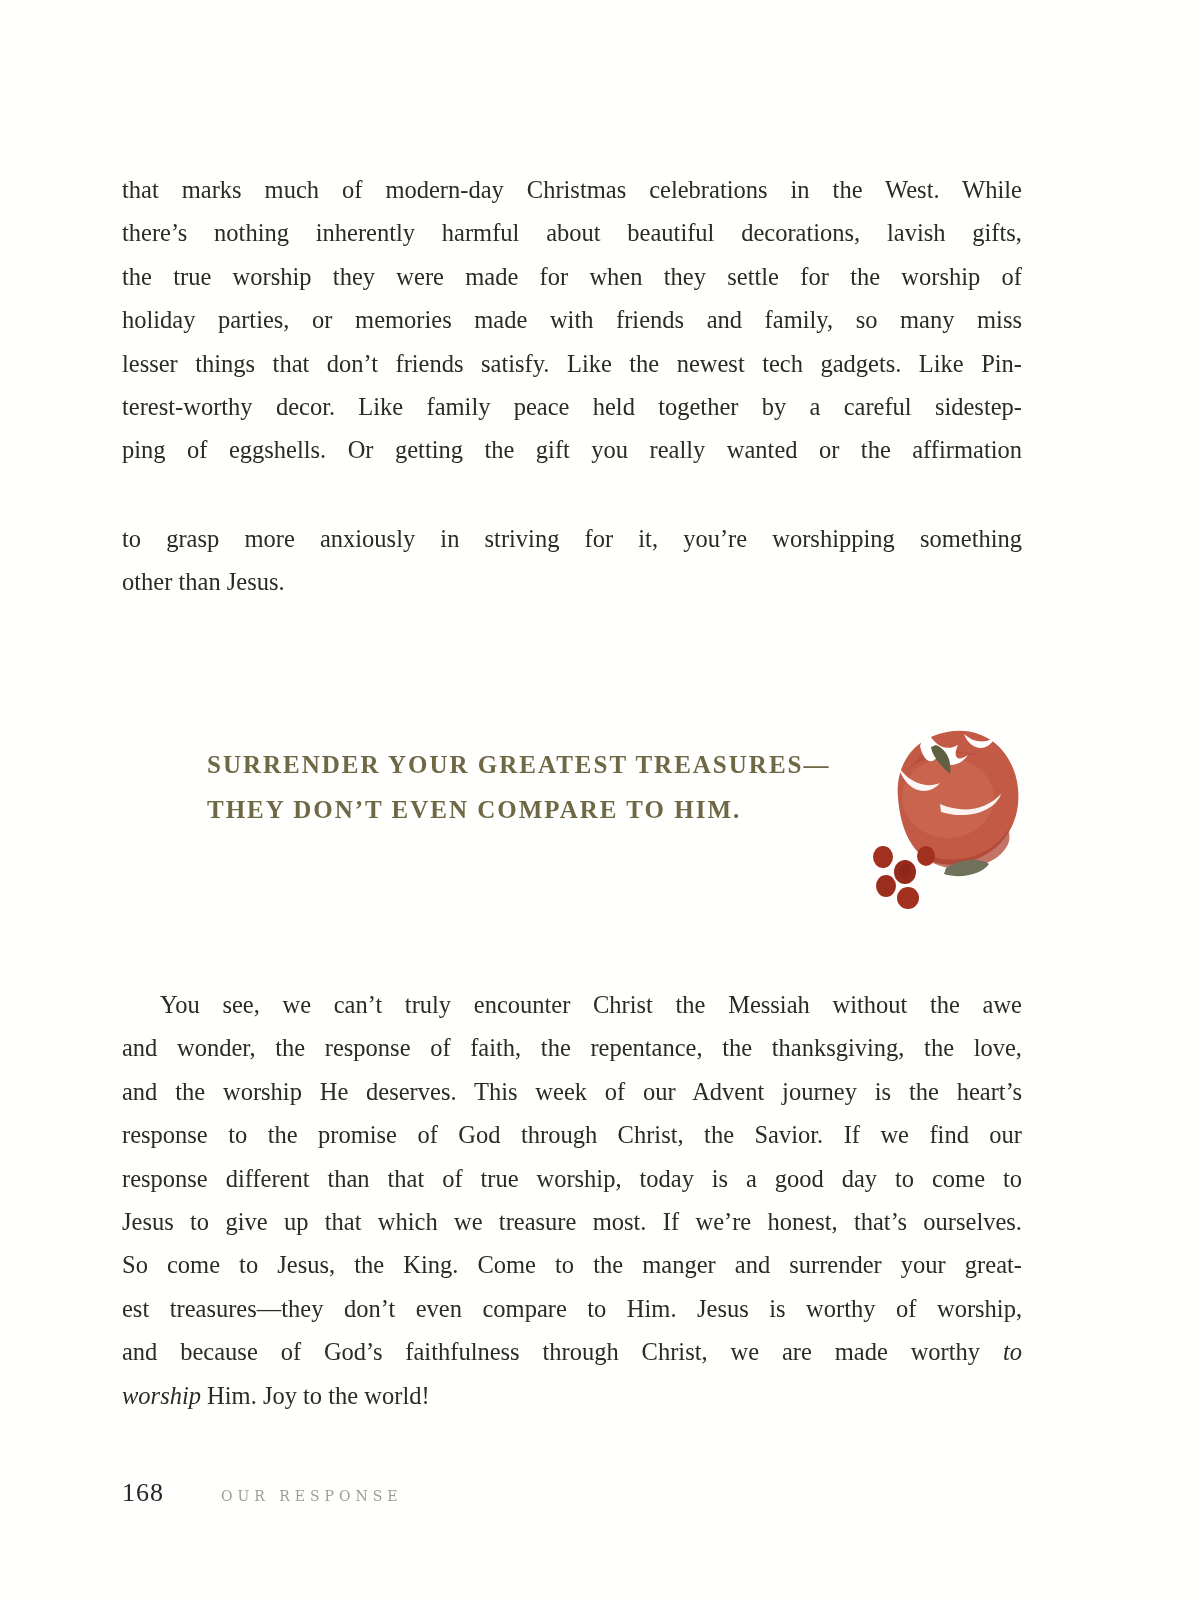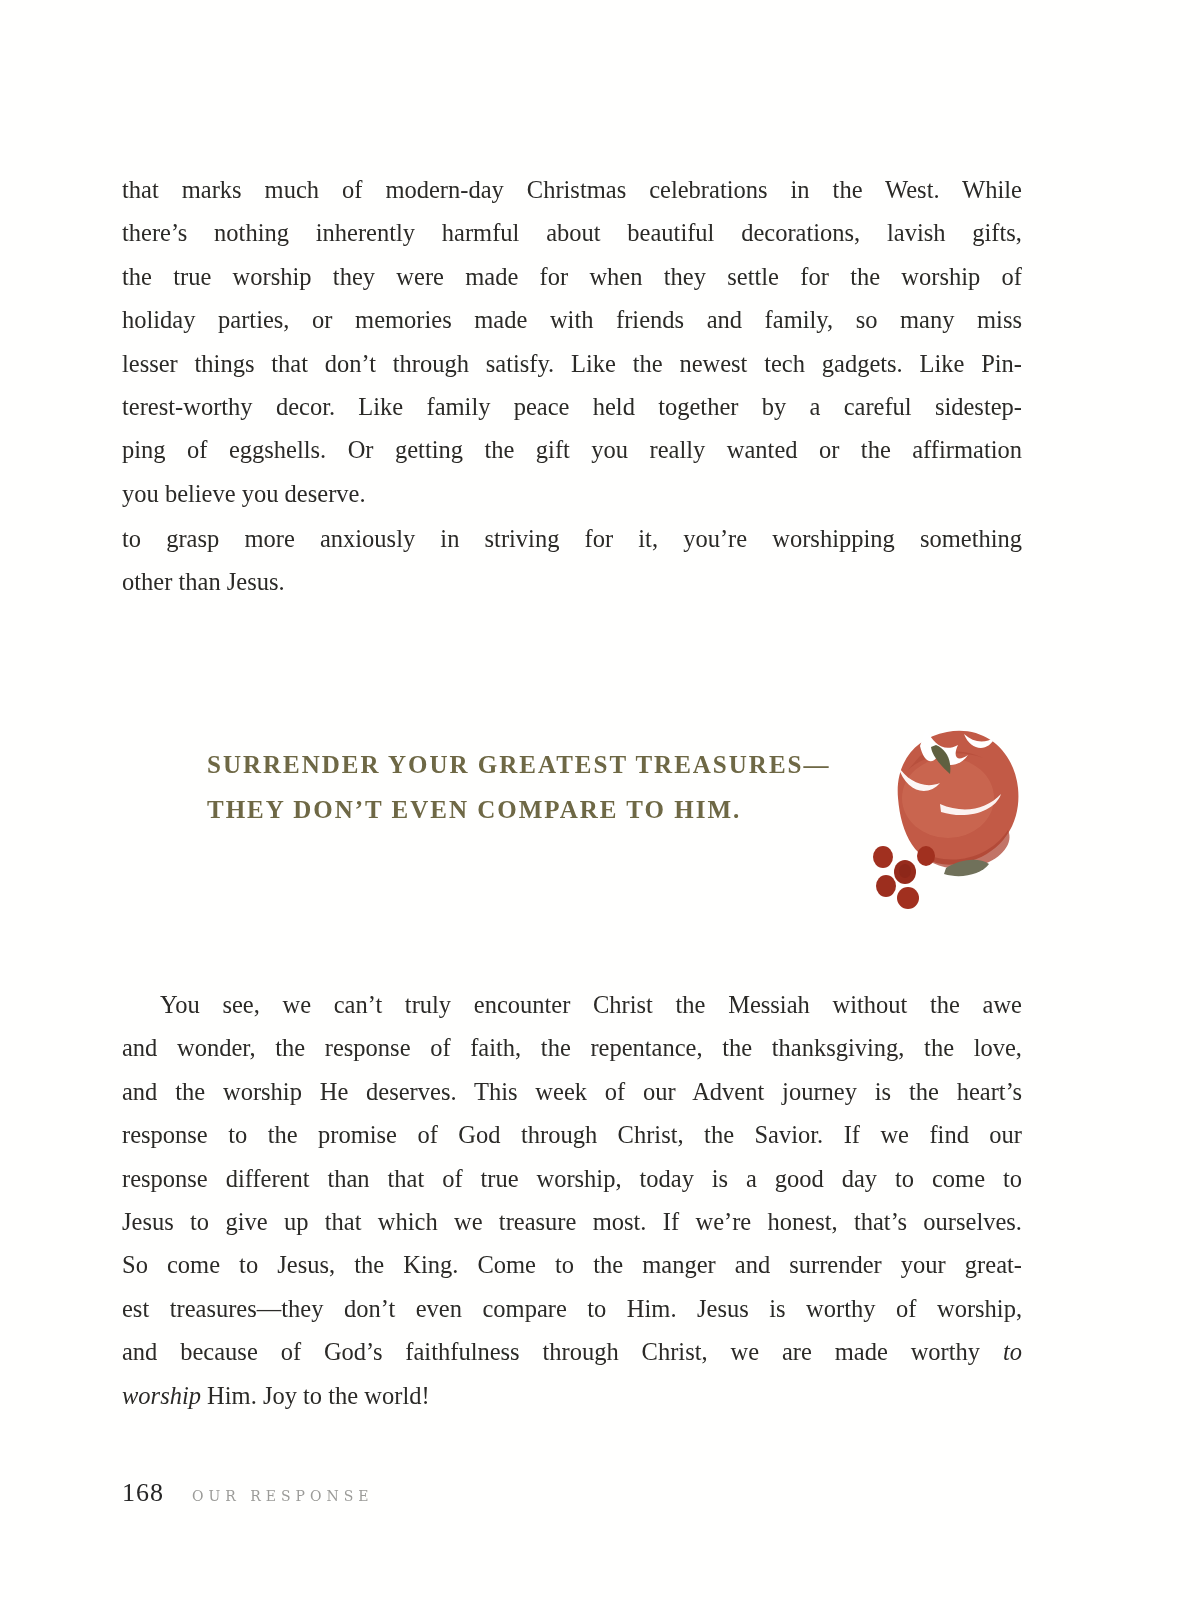--- a/index.html
+++ b/index.html
@@ -51,20 +51,21 @@
     width: 190px;
     height: 218px;
   }
 
   .footer {
     position: absolute;
     left: 122px;
     top: 1478px;
     display: flex;
     align-items: baseline;
+    gap: 29px;
   }
   .page-num {
     font-size: 26px;
     color: #262626;
     letter-spacing: 1px;
   }
   .running-header {
     font-family: "DejaVu Serif", serif;
     font-size: 14px;
     color: #9b9b98;
@@ -75,24 +76,23 @@
 </head>
 <body>
 
 <div class="page">
 
   <div class="para" style="top:168px">
     <div class="bodyline">that marks much of modern-day Christmas celebrations in the West. While</div>
     <div class="bodyline">there’s nothing inherently harmful about beautiful decorations, lavish gifts,</div>
     <div class="bodyline">the true worship they were made for when they settle for the worship of</div>
     <div class="bodyline">holiday parties, or memories made with friends and family, so many miss</div>
-    <div class="bodyline">lesser things that don’t through satisfy. Like the newest tech gadgets. Like Pin-</div>
+    <div class="bodyline">lesser things that don’t friends satisfy. Like the newest tech gadgets. Like Pin-</div>
     <div class="bodyline">terest-worthy decor. Like family peace held together by a careful sidestep-</div>
     <div class="bodyline">ping of eggshells. Or getting the gift you really wanted or the affirmation</div>
-    <div class="bodyline last">you believe you deserve.</div>
   </div>
 
   <div class="para" style="top:517px">
     <div class="bodyline">to grasp more anxiously in striving for it, you’re worshipping something</div>
     <div class="bodyline last">other than Jesus.</div>
   </div>
 
   <div class="quote">
     <div>SURRENDER YOUR GREATEST TREASURES—</div>
     <div>THEY DON’T EVEN COMPARE TO HIM.</div>

